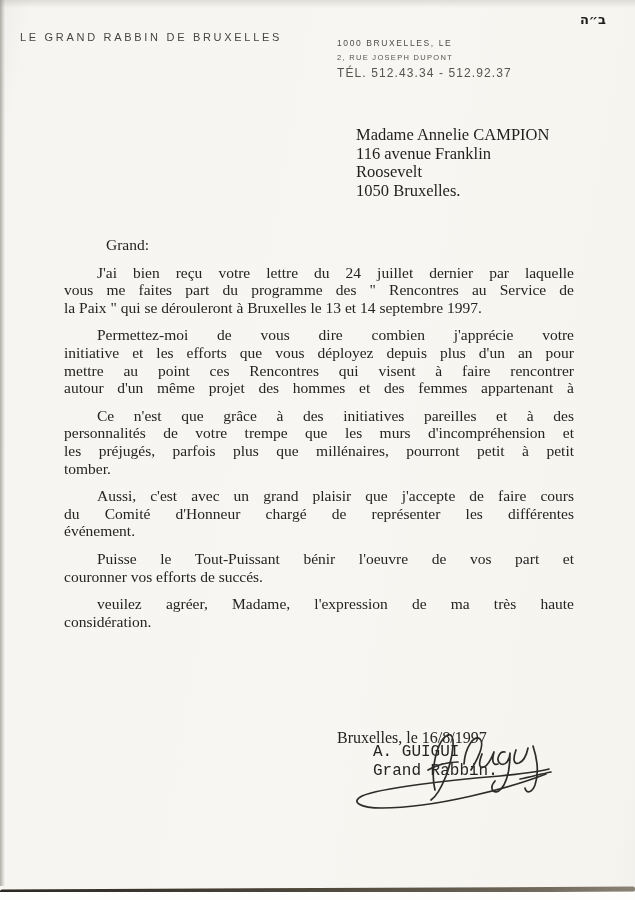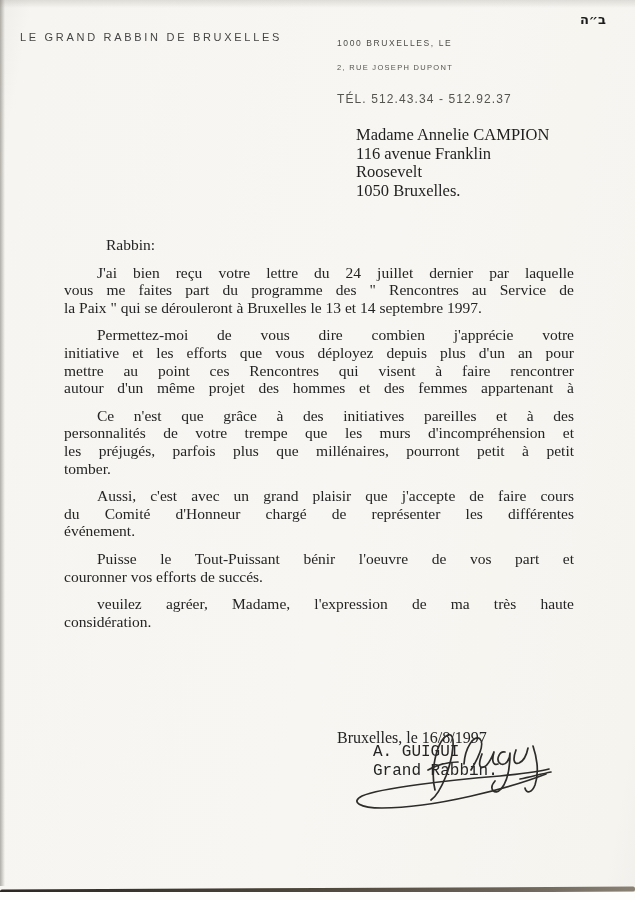--- a/index.html
+++ b/index.html
@@ -46,22 +46,22 @@
   .sender-title {
     position: absolute; top: 31px; left: 20px;
     font-family: "Liberation Sans", sans-serif;
     font-size: 11px; letter-spacing: 2.7px; color: #454545;
   }
   .sender-address {
     position: absolute; top: 38px; left: 337px;
     font-family: "Liberation Sans", sans-serif;
     color: #555550;
   }
-  .sender-address .addr1 { font-size: 8.5px; letter-spacing: 1.6px; margin-bottom: 15px; color: #4c4c48; }
-  .sender-address .addr2 { font-size: 7.5px; letter-spacing: 1.3px; margin-bottom: 20px; }
+  .sender-address .addr1 { font-size: 8.5px; letter-spacing: 1.6px; margin-bottom: 5px; color: #4c4c48; }
+  .sender-address .addr2 { font-size: 7.5px; letter-spacing: 1.3px; margin-bottom: 4px; }
   .sender-address .addr3 { font-size: 12px; letter-spacing: 1.1px; }
 
   
   .recipient {
     position: absolute; top: 126px; left: 356px;
     font-size: 16.5px; line-height: 18.5px; color: #1f1f1f;
   }
 
   
   .letter-body {
@@ -113,21 +113,21 @@
   </div>
 
   <div class="recipient">
     <div>Madame Annelie CAMPION</div>
     <div>116 avenue Franklin</div>
     <div>Roosevelt</div>
     <div>1050 Bruxelles.</div>
   </div>
 
   <div class="letter-body">
-    <div class="salutation">Rabbin:</div>
+    <div class="salutation">Grand:</div>
 
     <div class="para">
       <div class="ln j first">J'ai bien reçu votre lettre du 24 juillet dernier par laquelle</div>
       <div class="ln j">vous me faites part du programme des " Rencontres au Service de</div>
       <div class="ln">la Paix " qui se dérouleront à Bruxelles le 13 et 14 septembre 1997.</div>
     </div>
 
     <div class="para">
       <div class="ln j first">Permettez-moi de vous dire combien j'apprécie votre</div>
       <div class="ln j">initiative et les efforts que vous déployez depuis plus d'un an pour</div>

